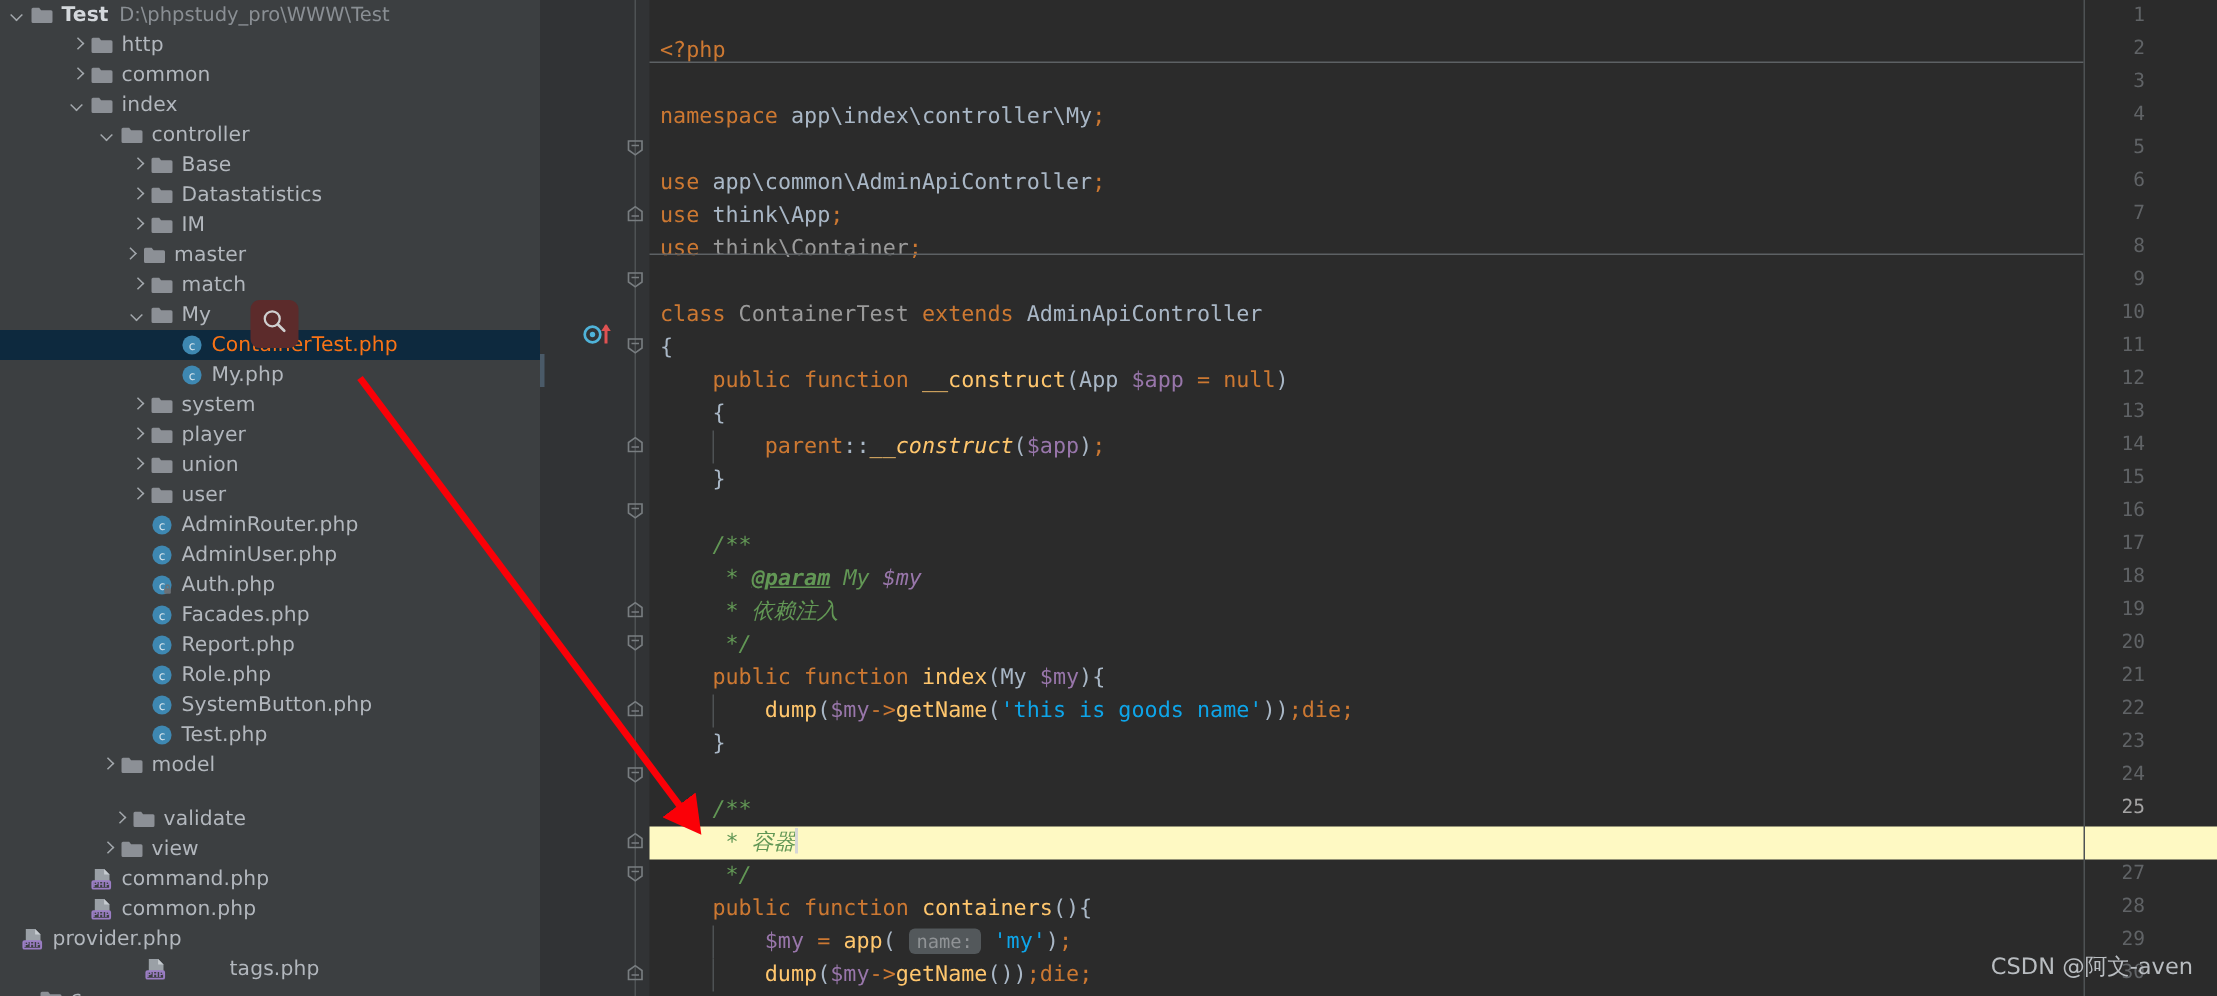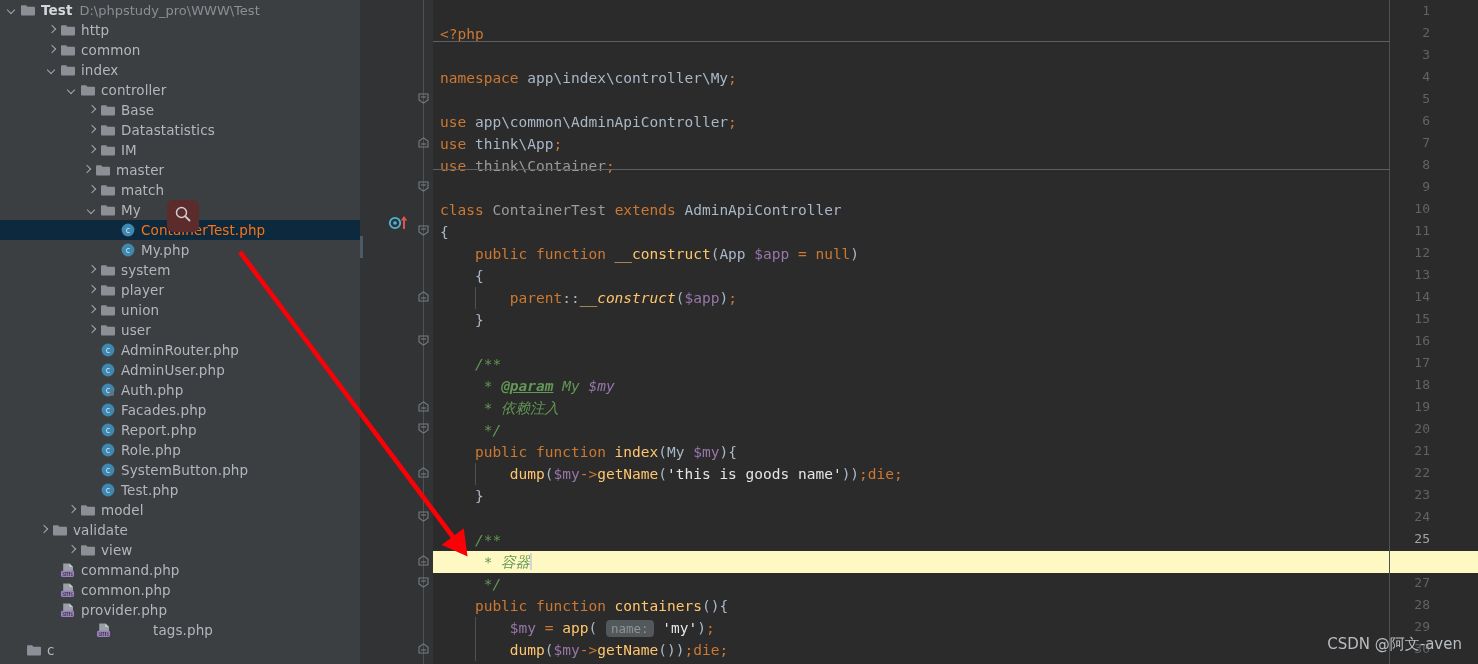--- a/index.html
+++ b/index.html
@@ -105,21 +105,21 @@
   #right-margin {
     position: absolute; left: 1029px; top: 0; width: 1px; height: 664px;
     background: #4e5254;
   }
 
   
   .kw   { color: #cc7832; }
   .clsg { color: #9a9a9a; }
   .fn   { color: #ffc66d; }
   .var  { color: #9876aa; }
-  .str  { color: #e5e5e5; }
+  .str  { color: #0ea5e9; }
   .cmt  { color: #629755; font-style: italic; }
   .cmt-tag { color: #629755; font-style: italic; text-decoration: underline; font-weight: bold;}
   .cmt-plain { color: #629755; font-style: italic; }
   .ident { color: #a9b7c6; }
   .ital { font-style: italic; }
   .chip {
     background: #53585b; color: #909396;
     border-radius: 4px; padding: 1px 5px; font-size: 12.5px;
     font-family: "DejaVu Sans Mono", monospace;
   }
@@ -392,21 +392,21 @@
         </div>
         <div class="tree-row" style="padding-left: 66px;">
           <span class="twisty right"></span>
           <span class="ico">
             <svg width="16" height="16" viewBox="0 0 16 16">
               <path d="M1 4.2 A1 1 0 0 1 2 3.2 H6.1 L7.4 4.8 H14 A1 1 0 0 1 15 5.8 V12.4 A1 1 0 0 1 14 13.4 H2 A1 1 0 0 1 1 12.4 Z" fill="#8c9096"></path>
             </svg>
           </span>
           <span class="label">model</span>
         </div>
-        <div class="tree-row" style="padding-left: 38px;">
+        <div class="tree-row" style="padding-left: 74px; margin-top: 16px;">
           <span class="twisty right"></span>
           <span class="ico">
             <svg width="16" height="16" viewBox="0 0 16 16">
               <path d="M1 4.2 A1 1 0 0 1 2 3.2 H6.1 L7.4 4.8 H14 A1 1 0 0 1 15 5.8 V12.4 A1 1 0 0 1 14 13.4 H2 A1 1 0 0 1 1 12.4 Z" fill="#8c9096"></path>
             </svg>
           </span>
           <span class="label">validate</span>
         </div>
         <div class="tree-row" style="padding-left: 66px;">
           <span class="twisty right"></span>
@@ -434,21 +434,21 @@
           <span class="ico">
             <svg width="16" height="16" viewBox="0 0 16 16">
               <path d="M3.2 1.4 H9.4 L13 5 V9.6 H3.2 Z" fill="#9aa0a6"></path>
               <path d="M9.4 1.4 L13 5 H9.4 Z" fill="#c6cbd0"></path>
               <rect x="1.6" y="9.4" width="11.8" height="5" rx="0.8" fill="none" stroke="#9b7ec4" stroke-width="1.3"></rect>
               <text x="7.5" y="13.6" font-size="5.1" font-family="DejaVu Sans, sans-serif" font-weight="bold" fill="#9b7ec4" text-anchor="middle">PHP</text>
             </svg>
           </span>
           <span class="label">common.php</span>
         </div>
-        <div class="tree-row" style="padding-left: 46px;">
+        <div class="tree-row" style="">
           <span class="twisty"></span>
           <span class="ico">
             <svg width="16" height="16" viewBox="0 0 16 16">
               <path d="M3.2 1.4 H9.4 L13 5 V9.6 H3.2 Z" fill="#9aa0a6"></path>
               <path d="M9.4 1.4 L13 5 H9.4 Z" fill="#c6cbd0"></path>
               <rect x="1.6" y="9.4" width="11.8" height="5" rx="0.8" fill="none" stroke="#9b7ec4" stroke-width="1.3"></rect>
               <text x="7.5" y="13.6" font-size="5.1" font-family="DejaVu Sans, sans-serif" font-weight="bold" fill="#9b7ec4" text-anchor="middle">PHP</text>
             </svg>
           </span>
           <span class="label">provider.php</span>

